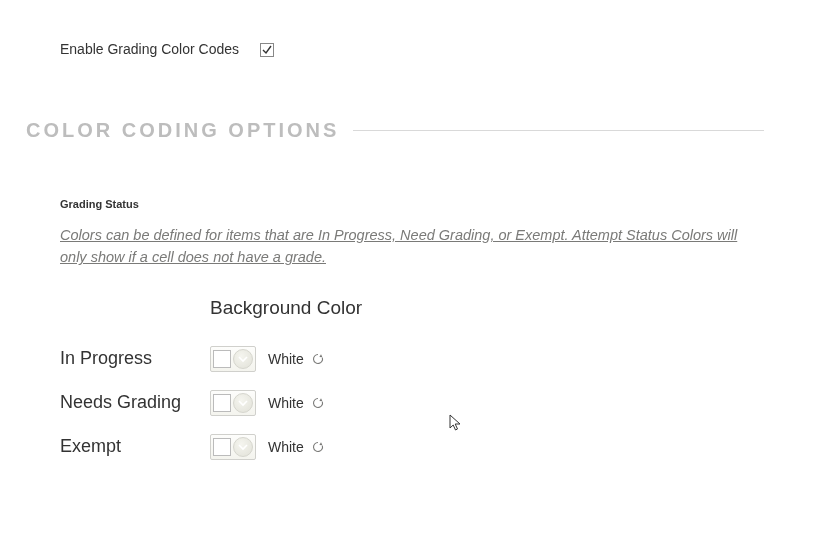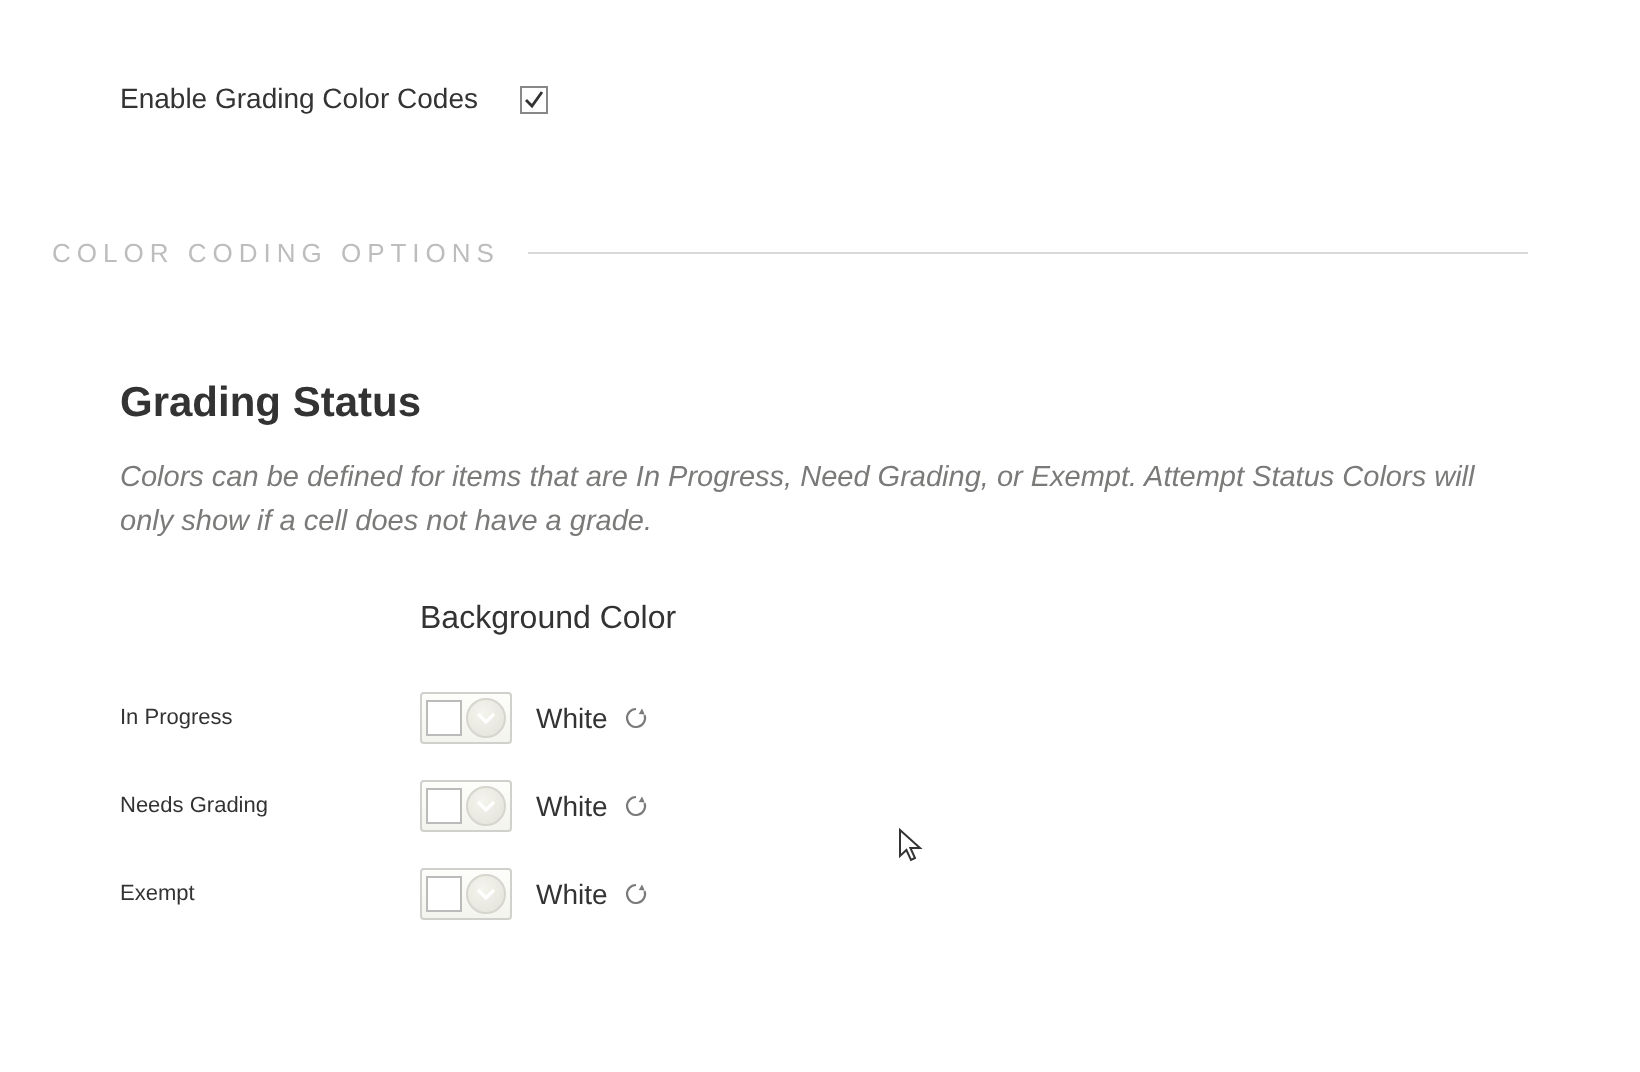--- a/index.html
+++ b/index.html
@@ -34,64 +34,65 @@
     }
     .checkbox svg { width: 12px; height: 12px; }
 
     .section-divider {
       display: flex;
       align-items: center;
       margin: 60px 0 0 -34px;
       padding-right: 28px;
     }
     .section-title {
-      font-size: 13px;
-      font-weight: 400;
+      font-size: 20px;
+      font-weight: 700;
       letter-spacing: 3px;
       color: #bdbdbd;
       white-space: nowrap;
       padding-right: 14px;
     }
     .section-line {
       flex: 1;
       height: 1px;
       background: #d9d9d9;
     }
 
     .grading-block { margin-top: 56px; }
     .grading-heading {
-      font-size: 21px;
+      font-size: 11px;
       font-weight: bold;
       color: #333;
       margin-bottom: 14px;
     }
     .grading-desc {
       font-style: italic;
       color: #7a7a78;
       font-size: 14.5px;
       line-height: 1.55;
       max-width: 700px;
+      text-decoration: underline;
     }
 
     .colors-table { margin-top: 28px; }
     .colors-header {
       margin-left: 150px;
       color: #333;
-      font-size: 16px;
+      font-size: 19px;
       margin-bottom: 18px;
     }
     .color-row {
       display: flex;
       align-items: center;
       height: 44px;
     }
     .row-label {
       width: 150px;
       color: #333;
-      font-size: 11px;
+      font-size: 18px;
     }
     .swatch-wrap {
       display: inline-flex;
       align-items: center;
       border: 1px solid #d0d0cc;
       background: linear-gradient(#fdfdfb, #f4f4ee);
       padding: 2px;
       border-radius: 2px;
       cursor: pointer;
     }

